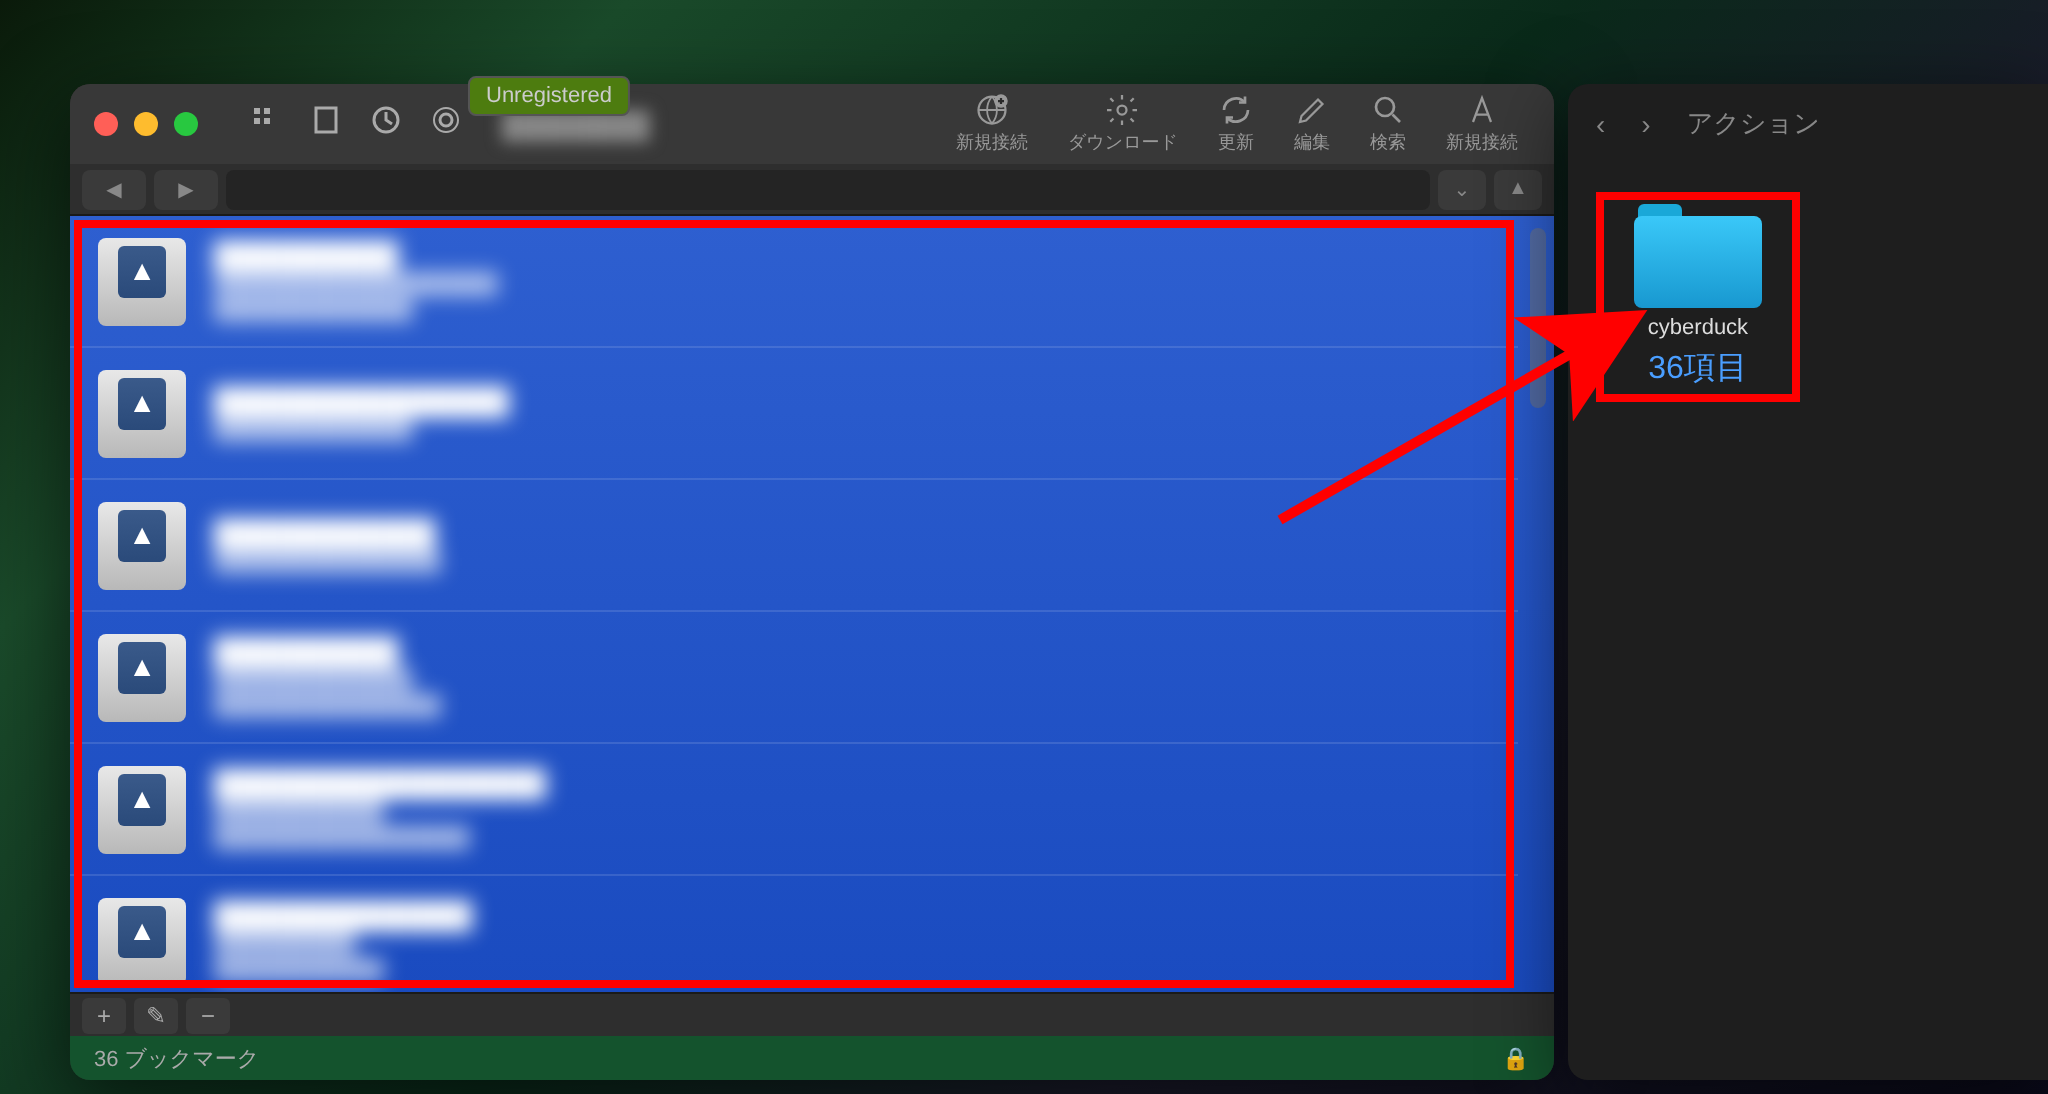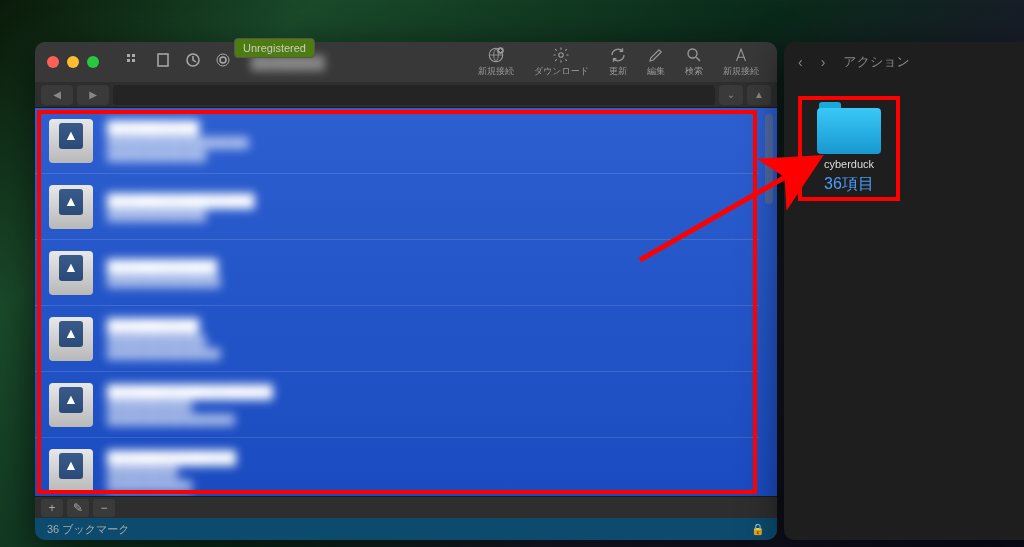--- a/index.html
+++ b/index.html
@@ -214,21 +214,21 @@
       display: flex;
       align-items: center;
       justify-content: center;
       color: #aaa;
       font-size: 12px;
       cursor: pointer;
     }
     
     .status-bar {
       height: 22px;
-      background: #0c4a6e;
+      background: #14532d;
       display: flex;
       align-items: center;
       padding: 0 12px;
       font-size: 11px;
       color: #aaa;
       justify-content: space-between;
     }
     
     
     .finder-window {

